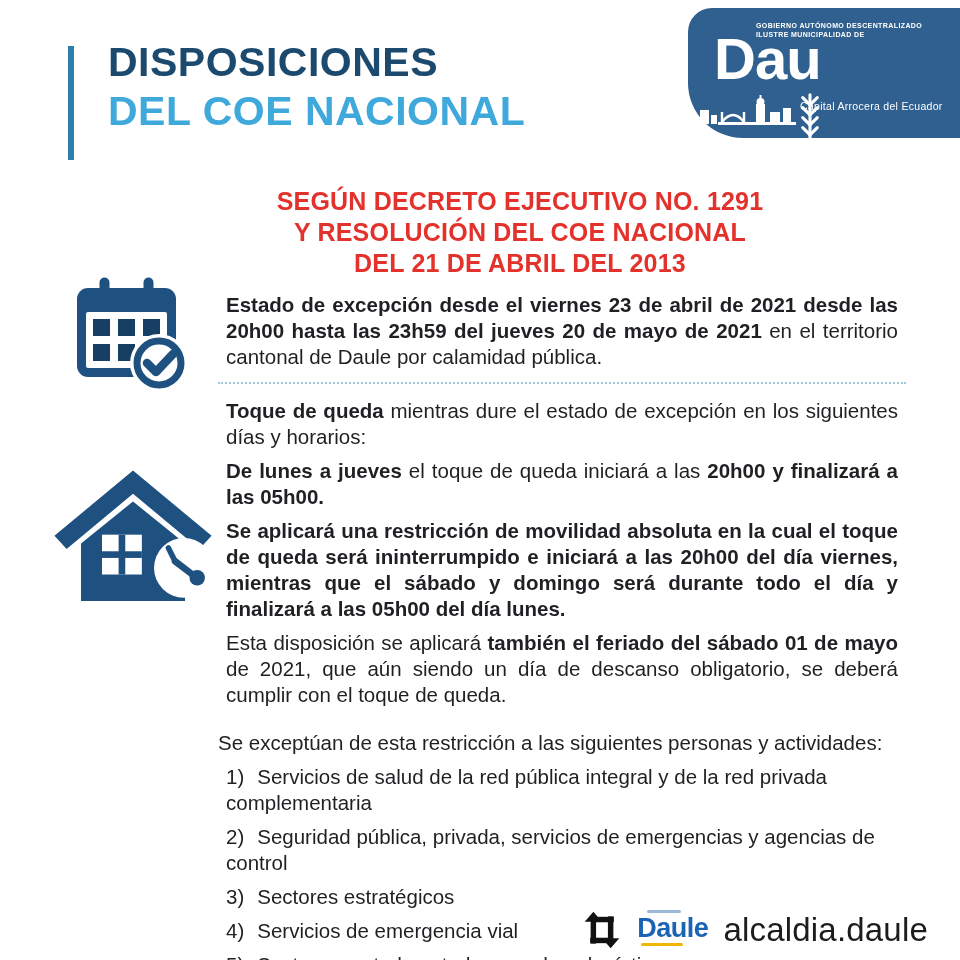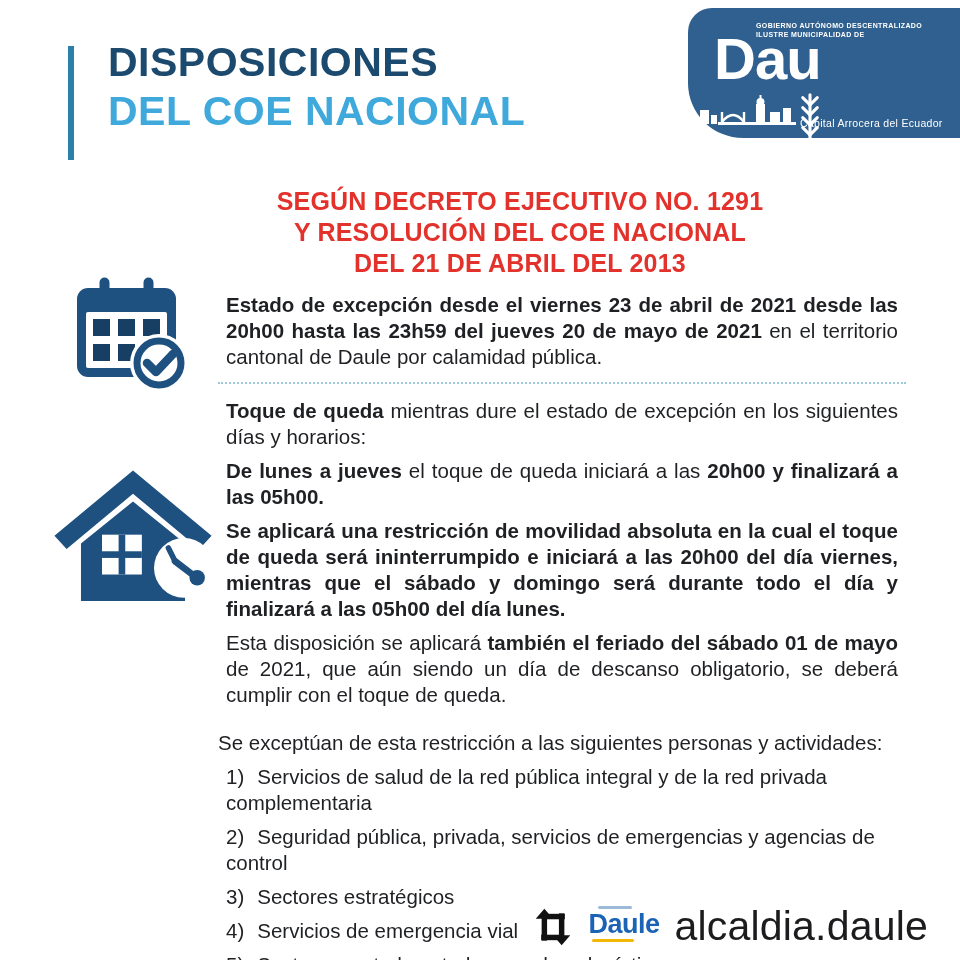--- a/index.html
+++ b/index.html
@@ -13,21 +13,21 @@
   .main-title{position:absolute;left:108px;top:38px;font-weight:700;line-height:49px;letter-spacing:.5px;}
   .main-title .t1{font-size:41px;color:#1c4a6e;}
   .main-title .t2{font-size:41px;color:#3fa9dc;}
   .logo-panel{
     position:absolute;right:0;top:8px;width:272px;height:130px;background:#30608f;
     border-radius:24px 0 0 55px;color:#fff;
   }
   .gov-text{position:absolute;top:13px;left:68px;font-size:7px;line-height:9px;letter-spacing:.4px;font-weight:700;}
   .daule-row{position:absolute;top:22px;left:26px;display:flex;align-items:flex-end;font-weight:700;font-size:58px;line-height:58px;letter-spacing:-1px;flex-direction:column;}
   .daule-row .stalk{width:20px;height:70px;margin:0 1px -3px 2px;}
-  .tagline{position:absolute;top:92px;left:112px;font-size:10.5px;letter-spacing:.3px;margin-top:17px;}
+  .tagline{position:absolute;top:92px;left:112px;font-size:10.5px;letter-spacing:.3px;}
   .skyline{position:absolute;left:12px;bottom:12px;width:118px;height:32px;}
   
   .decree{position:absolute;left:0;top:186px;width:100%;text-align:center;
     color:#e3322b;font-weight:700;font-size:25px;line-height:31px;letter-spacing:.2px;padding-left:40px;}
   
   .calendar-icon{position:absolute;left:70px;top:274px;width:120px;height:120px;}
   .house-icon{position:absolute;left:50px;top:466px;width:166px;height:144px;}
   
   .content{position:absolute;left:218px;top:284px;width:688px;font-size:20.5px;line-height:26px;}
   .content p{margin:8px;}
@@ -37,21 +37,21 @@
   .divider{border:none;border-top:2px dotted #9fc9d9;margin:0 0 14px 0;}
   .p2,.p3,.p4{margin-bottom:5px !important;}
   .exceptions-heading{font-weight:400;margin:22px 0 4px 0 !important;}
   .li .num{padding-right:13px;}
   
   .footer{position:absolute;right:32px;bottom:10px;display:flex;align-items:center;gap:15px;}
   .repost{width:40px;height:40px;}
   .mini-daule{position:relative;color:#1a63b5;font-weight:700;font-size:27px;letter-spacing:-.5px;line-height:27px;padding-bottom:4px;}
   .mini-daule::after{content:"";position:absolute;left:4px;bottom:0;width:42px;height:3px;background:#f2b705;border-radius:2px;}
   .mini-daule::before{content:"";position:absolute;left:10px;top:-5px;width:34px;height:3px;background:#9db9d8;border-radius:2px;}
-  .account{font-size:41px;color:#1c1c1e;letter-spacing:.2px;}
+  .account{font-size:33px;color:#1c1c1e;letter-spacing:.2px;}
 </style>
 </head>
 <body>
 
 <div class="page">
 
   <div class="accent-bar"></div>
   <div class="main-title">
     <div class="t1">DISPOSICIONES</div>
     <div class="t2">DEL COE NACIONAL</div>

